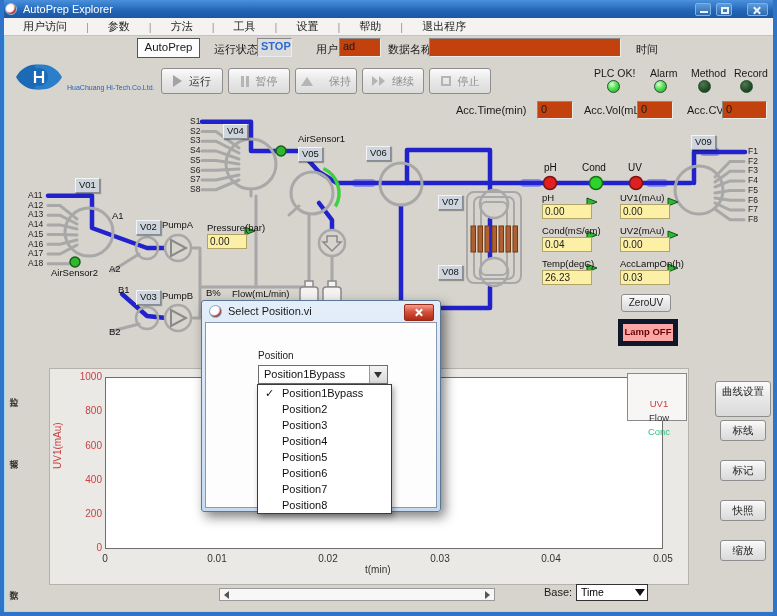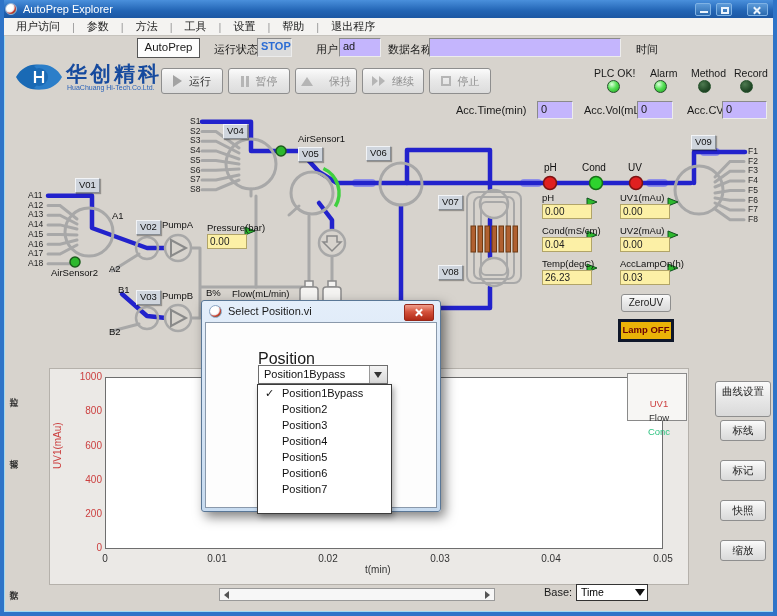--- a/index.html
+++ b/index.html
@@ -16,25 +16,25 @@
   #titlebar .ttext{position:absolute;left:23px;top:0;}
   .winbtn{position:absolute;top:3px;height:13px;border:1px solid #7fb2e4;border-radius:2px;
     background:linear-gradient(#5d9bd9,#2a69ae);box-sizing:border-box;}
   .winbtn .bar{position:absolute;left:4px;top:7px;width:8px;height:2px;background:#eaf3fc;}
   .winbtn .box{position:absolute;left:4px;top:3px;width:8px;height:7px;border:2px solid #eaf3fc;box-sizing:border-box;}
   .winbtn .x1,.winbtn .x2{position:absolute;left:8px;top:2px;width:2px;height:9px;background:#eaf3fc;}
   .winbtn .x1{transform:rotate(45deg);} .winbtn .x2{transform:rotate(-45deg);}
   
   #menubar{position:absolute;left:0;top:18px;width:769px;height:17px;background:#f4f3f1;
     border-bottom:1px solid #c6c3bd;font-size:11px;color:#1a1a1a;display:flex;align-items:center;}
-  #menubar span.mi{padding:0 12px;cursor:default;}
+  #menubar span.mi{padding:0 19px;cursor:default;}
   #menubar span.sep{color:#9a9a9a;}
   
   .flatlbl{position:absolute;font-size:11px;color:#1a1a1a;white-space:nowrap;}
-  .sunken{position:absolute;background:#c4b5fd;border:1px solid;border-color:#8a8a8a #ececec #ececec #8a8a8a;
+  .sunken{position:absolute;background:#c2410c;border:1px solid;border-color:#8a8a8a #ececec #ececec #8a8a8a;
     font-size:11px;color:#1a1a1a;padding:1px 3px;box-sizing:border-box;white-space:nowrap;overflow:hidden;}
   #stopbox{background:#dcdcdc;color:#2b6cd4;font-weight:bold;text-align:center;}
   #autoprep{background:#fdfdfd;border:1px solid #555;text-align:center;font-size:11.5px;padding-top:2px;}
   
   #brandname{position:absolute;left:62px;top:60px;font-size:21px;font-weight:bold;color:#164a9e;letter-spacing:3px;}
   #brandsub{position:absolute;left:63px;top:84px;font-size:7px;color:#2a62b8;}
   
   .cbtn{position:absolute;width:62px;height:26px;border:1px solid #8e8e8e;border-radius:3px;
     background:linear-gradient(#fbfbfb,#e9e9e9 45%,#dcdcdc);display:flex;align-items:center;justify-content:center;
     gap:7px;font-size:11px;color:#8f8f8f;box-sizing:border-box;}
@@ -51,21 +51,21 @@
   .led.off{background:radial-gradient(circle at 35% 30%,#4d7a50,#234b28 60%,#15301a);}
   
   .lbl{position:absolute;font-size:9.5px;color:#111;white-space:nowrap;}
   .ports{position:absolute;font-size:8.5px;line-height:9.7px;color:#222;}
   .vtag{position:absolute;font-size:9.5px;line-height:12px;height:13px;padding:0 3px;background:#cfd5dd;
     border:1px solid;border-color:#f2f4f7 #878d94 #878d94 #f2f4f7;box-shadow:1px 1px 1px rgba(0,0,0,.3);color:#111;}
   .yfield{position:absolute;width:44px;height:13px;background:#fcf0a6;border:1px solid #b1a468;
     font-size:10px;line-height:13px;padding:0 2px;color:#222;}
   .win7btn{position:absolute;border:1px solid #8e8e8e;border-radius:3px;text-align:center;
     background:linear-gradient(#fbfbfb,#e9e9e9 45%,#d9d9d9);font-size:10.5px;color:#222;box-sizing:border-box;}
-  #lampoff{position:absolute;background:#eab308;border:3px solid #0f172a;color:#6b0404;font-weight:bold;
+  #lampoff{position:absolute;background:#fca5a5;border:5px solid #0f172a;color:#6b0404;font-weight:bold;
     font-size:9.5px;text-align:center;line-height:16px;}
   
   .sidetab{position:absolute;left:3px;writing-mode:vertical-rl;font-size:9px;color:#222;letter-spacing:1px;}
   
   #chartpanel{position:absolute;left:45px;top:368px;width:640px;height:217px;background:#ebe9e6;
     border:1px solid #b5b1ab;box-sizing:border-box;}
   #plot{position:absolute;left:55px;top:8px;width:558px;height:172px;background:#fff;border:1px solid #6e6e6e;box-sizing:border-box;}
   .ytick{position:absolute;font-size:10px;color:#cc4040;text-align:right;width:34px;}
   .xtick{position:absolute;font-size:10px;color:#333;text-align:center;width:40px;}
   #ylab{position:absolute;left:2px;top:100px;font-size:10px;color:#cc4040;transform:rotate(-90deg);transform-origin:left top;}
@@ -91,21 +91,21 @@
   #dlgtitle{position:absolute;left:0;top:0;width:100%;height:21px;font-size:11px;color:#1a1a1a;line-height:21px;}
   #dlgicon{position:absolute;left:7px;top:4px;width:13px;height:13px;border-radius:50%;
     background:radial-gradient(circle at 38% 35%,#fff 38%,#efefef 50%,#cc3b2e 63%,#2f9e44);border:1px solid #8aa5c4;box-sizing:border-box;}
   #dlgname{position:absolute;left:26px;top:0;}
   #dlgclose{position:absolute;right:6px;top:3px;width:28px;height:15px;border:1px solid #97281a;border-radius:2px;
     background:linear-gradient(#f0a08e,#d4523c 45%,#b02a17);}
   #dlgclose .x1,#dlgclose .x2{position:absolute;left:12.5px;top:3px;width:2px;height:9px;background:#fff;}
   #dlgclose .x1{transform:rotate(45deg);} #dlgclose .x2{transform:rotate(-45deg);}
   #dlgbody{position:absolute;left:3px;top:21px;width:232px;height:186px;background:#fdfdfd;
     border:1px solid #8a99ab;box-sizing:border-box;}
-  #poslabel{position:absolute;left:52px;top:27px;font-size:16px;color:#1a1a1a;}
+  #poslabel{position:absolute;left:52px;top:27px;font-size:10px;color:#1a1a1a;}
   #combo{position:absolute;left:52px;top:42px;width:130px;height:19px;background:#fff;border:1px solid #6e6e6e;box-sizing:border-box;}
   #combo .val{position:absolute;left:5px;top:2px;font-size:11px;color:#111;}
   #combo .btn{position:absolute;right:0;top:0;width:17px;height:17px;background:linear-gradient(#f4f4f4,#d8d8d8);
     border-left:1px solid #9a9a9a;}
   #combo .btn i{position:absolute;left:4px;top:6px;width:0;height:0;border-top:6px solid #333;
     border-left:4px solid transparent;border-right:4px solid transparent;}
   #droplist{position:absolute;left:55px;top:83px;width:135px;height:130px;background:#fff;border:1px solid #3c3c3c;
     box-sizing:border-box;box-shadow:2px 3px 6px rgba(0,0,0,.35);z-index:5;}
   .opt{height:16px;line-height:16px;font-size:11px;color:#111;padding-left:24px;position:relative;white-space:nowrap;}
   .opt .chk{position:absolute;left:7px;top:0;font-size:11px;}
@@ -154,21 +154,20 @@
   <span class="flatlbl" style="left:384px;top:42px;">数据名称</span>
   <div class="sunken" style="left:425px;top:38px;width:192px;height:19px;"></div>
   <span class="flatlbl" style="left:632px;top:42px;">时间</span>
 
   <svg class="abs" style="left:10px;top:58px;" width="50" height="38" viewBox="0 0 50 38">
     <path d="M2,19 C8,8 20,4 30,8 C24,12 24,26 30,30 C20,34 8,30 2,19 Z" fill="#1a6ab5"></path>
     <path d="M48,19 C42,8 30,4 20,8 C26,12 26,26 20,30 C30,34 42,30 48,19 Z" fill="#2b7ec9"></path>
     <circle cx="25" cy="19" r="9" fill="#1a6ab5"></circle>
     <path d="M21,13 V25 M29,13 V25 M21,19 H29" stroke="#fff" stroke-width="2.2" fill="none"></path>
   </svg>
-  <span id="brandname">华创精科</span>
   <span id="brandsub">HuaChuang Hi-Tech.Co.Ltd.</span>
 
   <div class="cbtn en" style="left:157px;top:68px;">
     <span class="icon-play"></span>
     <span>运行</span>
   </div>
   <div class="cbtn" style="left:224px;top:68px;">
     <span class="icon-pause">
         <i></i>
         <i></i>
@@ -477,16 +476,17 @@
       </div>
     </div>
     <div id="droplist">
       <div class="opt"><span class="chk">✓</span><span>Position1Bypass</span></div>
       <div class="opt"><span>Position2</span></div>
       <div class="opt"><span>Position3</span></div>
       <div class="opt"><span>Position4</span></div>
       <div class="opt"><span>Position5</span></div>
       <div class="opt"><span>Position6</span></div>
       <div class="opt"><span>Position7</span></div>
+      <div class="opt"><span>Position8</span></div>
     </div>
   </div>
 
 </div>
 
 </body></html>

